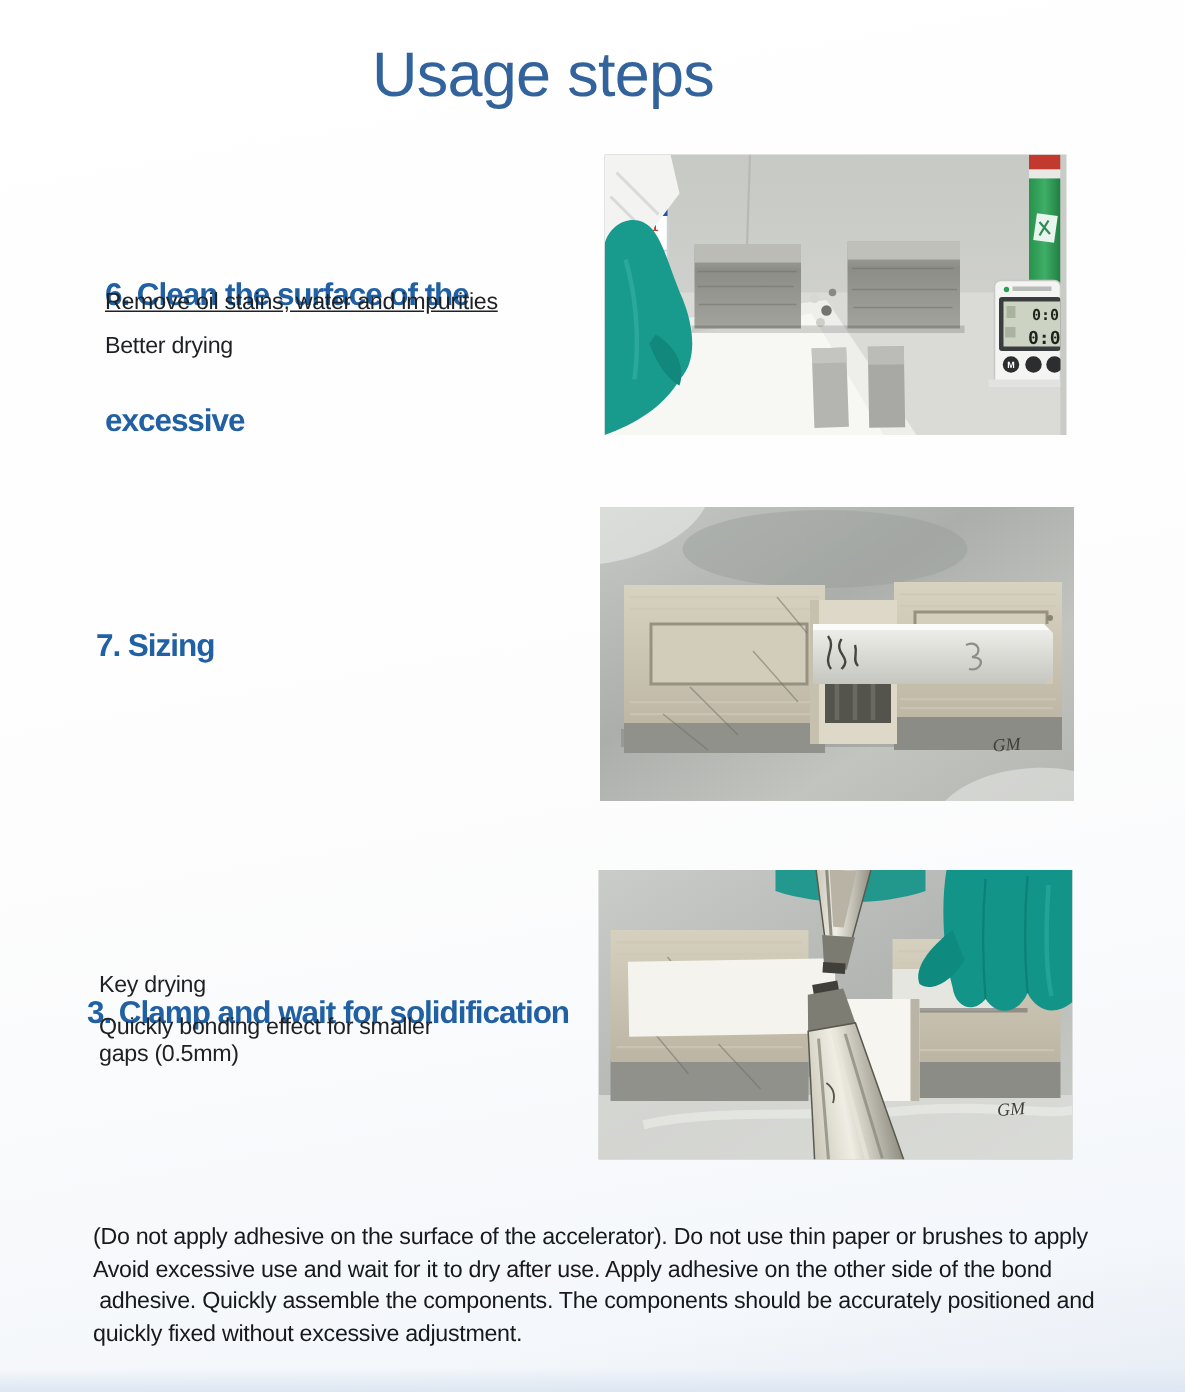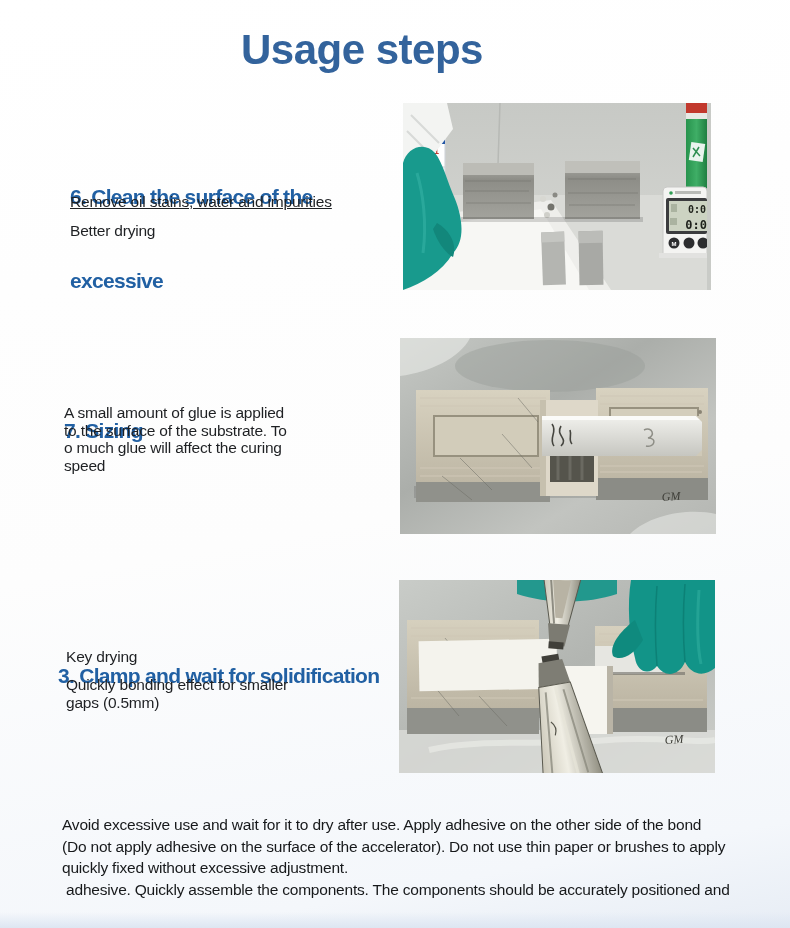--- a/index.html
+++ b/index.html
@@ -3,21 +3,21 @@
 <meta charset="utf-8">
 <style>
   html,body{margin:0;padding:0;}
   .page{
     position:relative;width:790px;height:928px;overflow:hidden;
     background:linear-gradient(170deg,#ffffff 0%,#fdfdfd 55%,#f4f7fb 90%,#e7edf5 100%);
     font-family:"Liberation Sans",sans-serif;color:#1e2023;
   }
   .title{
     position:absolute;top:26px;left:0;width:724px;text-align:center;
-    font-size:42px;font-weight:700;color:#33639c;letter-spacing:-0.5px;
+    font-size:42px;font-weight:400;color:#33639c;letter-spacing:-0.5px;
   }
   .step-heading{
     position:absolute;font-size:21px;font-weight:700;color:#2160a3;
     line-height:28px;letter-spacing:-0.7px;white-space:pre;
   }
   .note{
     position:absolute;font-size:15.5px;letter-spacing:-0.2px;color:#1e2023;
     line-height:17.5px;
   }
   .note .line{white-space:pre;}
@@ -133,26 +133,20 @@
         <circle cx="286" cy="140" r="5.5" fill="#2c2d2f"></circle>
         <circle cx="300" cy="140" r="5.5" fill="#2c2d2f"></circle>
         <rect x="256" y="150" width="48" height="5" fill="#e2e2e0"></rect>
       </g>
     </svg>
   </div>
 
   <div class="step-heading" style="left:64px;top:361px;">
     <div class="line">7. Sizing</div>
   </div>
-  <div class="note" style="left:64px;top:404px;">
-    <div class="line">A small amount of glue is applied</div>
-    <div class="line">to the surface of the substrate. To</div>
-    <div class="line">o much glue will affect the curing</div>
-    <div class="line">speed</div>
-  </div>
 
   <div class="photo" id="photo-2">
     <svg viewBox="0 0 316 196" width="316" height="196">
       <defs>
         <linearGradient id="p2marble" x1="0" y1="0" x2="1" y2="1">
           <stop offset="0" stop-color="#c6c9c5"></stop>
             <stop offset="0.4" stop-color="#abaeaa"></stop>
           <stop offset="0.7" stop-color="#c2c4c0"></stop>
             <stop offset="1" stop-color="#b4b6b2"></stop>
         </linearGradient>
@@ -272,20 +266,20 @@
         <path d="M232,0 L316,0 L316,88 C304,98 292,94 286,82 C280,96 266,98 258,86 C250,96 238,92 236,78 C230,56 228,24 232,0 Z" fill="#129488"></path>
         <path d="M258,86 C256,60 256,30 258,6 M286,82 C284,58 284,28 286,4" stroke="#0b7c72" stroke-width="1.5" fill="none" opacity="0.8"></path>
         <path d="M236,40 C220,52 210,66 214,76 C222,82 236,74 244,60 Z" fill="#0f8a7e"></path>
         <path d="M300,10 C298,40 298,66 302,84" stroke="#2fae9f" stroke-width="3" opacity="0.6" fill="none"></path>
       </g>
       <text x="266" y="164" style="font:italic 12px 'Liberation Serif',serif" fill="#3f3f39" transform="rotate(-4 266 164)">GM</text>
     </svg>
   </div>
 
   <div class="footer-note">
+    <div class="line">(Do not apply adhesive on the surface of the accelerator). Do not use thin paper or brushes to apply</div>
     <div class="line">Avoid excessive use and wait for it to dry after use. Apply adhesive on the other side of the bond</div>
-    <div class="line">(Do not apply adhesive on the surface of the accelerator). Do not use thin paper or brushes to apply</div>
+    <div class="line"> adhesive. Quickly assemble the components. The components should be accurately positioned and</div>
     <div class="line">quickly fixed without excessive adjustment.</div>
-    <div class="line"> adhesive. Quickly assemble the components. The components should be accurately positioned and</div>
   </div>
 
   <div class="bottom-bar"></div>
 </div>
 
 </body></html>

